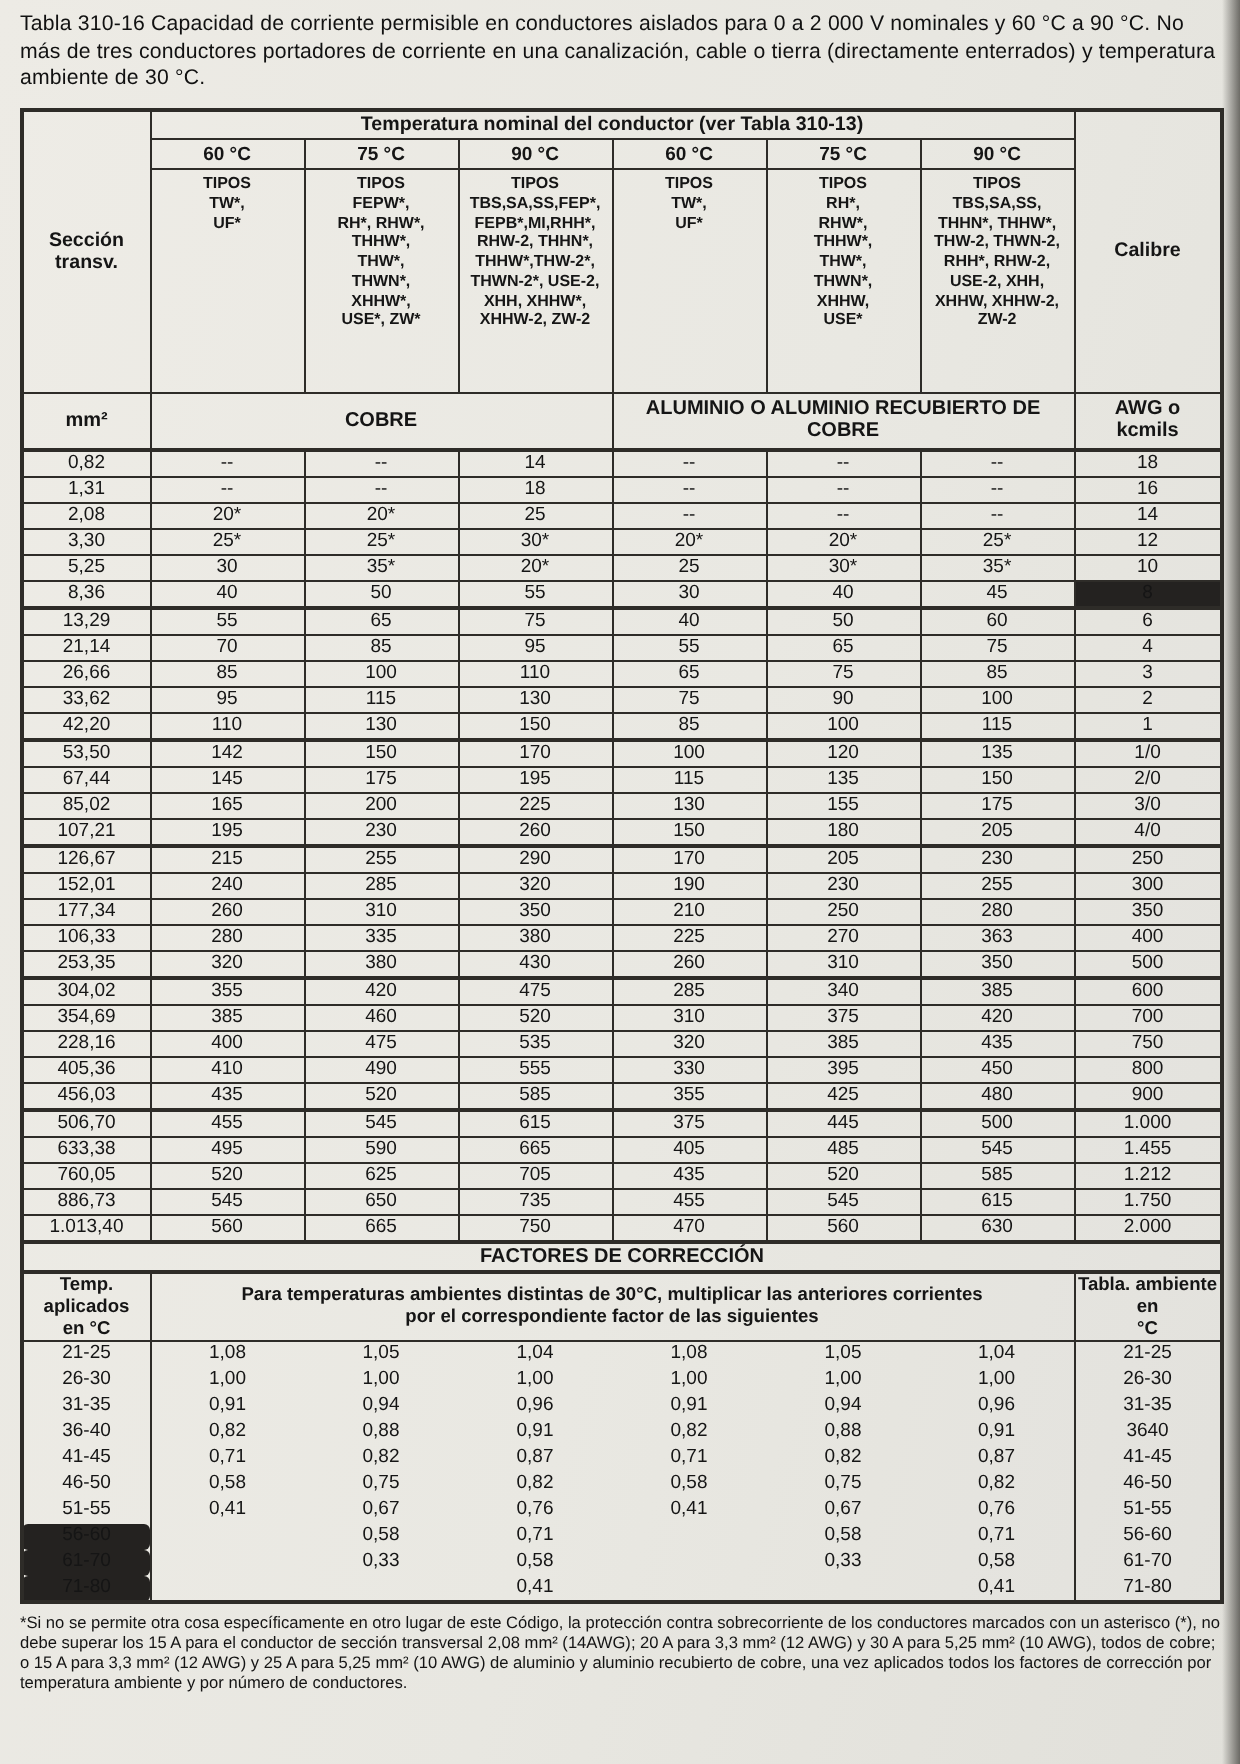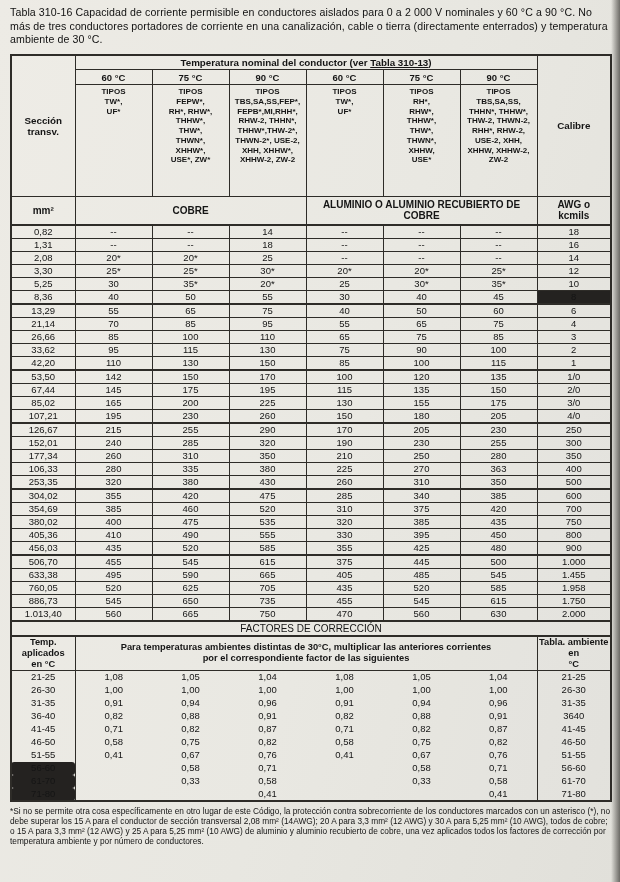--- a/index.html
+++ b/index.html
@@ -34,26 +34,26 @@
     font-size:9.5px;text-align:center;vertical-align:middle;
     padding:0 1px;color:var(--ink);
   }
   .main thead th{font-weight:bold}
   .row-temp-title th{height:15px;font-size:9.8px}
   .row-temps th{height:15px}
   .row-tipos th{height:112px;vertical-align:top;font-size:8px;line-height:1.22;padding-top:2px;font-weight:bold}
   .row-material th{height:28px;font-size:10px;line-height:1.15}
   .seccion,.calibre{font-size:9.6px}
   .pre{white-space:pre-line}
-  .u{text-decoration:underline}
+  .u{}
 
   tbody.amp td{height:13px;line-height:12px}
   tr.group-start td{border-top-width:2px}
 
-  .corr-title-row td{height:15px;font-weight:normal;font-size:10px;border-top-width:2px;border-bottom-width:2px}
+  .corr-title-row td{height:15px;font-weight:bold;font-size:10px;border-top-width:2px;border-bottom-width:2px}
   .corr-head td{font-weight:bold;height:34px;font-size:9.3px;line-height:1.2;vertical-align:middle}
   tr.corr td{border:none;height:13px;line-height:12.5px}
   tr.corr td.corr-left{border-right:1px solid var(--line)}
   tr.corr td.corr-right{border-left:1px solid var(--line)}
 
   
   .smudge{background:#242220;color:#dedcd5;border-radius:3px}
 
   .footnote{font-size:8.3px;line-height:1.22;margin-top:4px;color:#141414}
 </style>
@@ -350,21 +350,21 @@
           <td>354,69</td>
           <td>385</td>
           <td>460</td>
           <td>520</td>
           <td>310</td>
           <td>375</td>
           <td>420</td>
           <td>700</td>
         </tr>
         <tr>
-          <td>380,02</td>
+          <td>228,16</td>
           <td>400</td>
           <td>475</td>
           <td>535</td>
           <td>320</td>
           <td>385</td>
           <td>435</td>
           <td>750</td>
         </tr>
         <tr>
           <td>405,36</td>
@@ -407,21 +407,21 @@
           <td>1.455</td>
         </tr>
         <tr>
           <td>760,05</td>
           <td>520</td>
           <td>625</td>
           <td>705</td>
           <td>435</td>
           <td>520</td>
           <td>585</td>
-          <td>1.958</td>
+          <td>1.212</td>
         </tr>
         <tr>
           <td>886,73</td>
           <td>545</td>
           <td>650</td>
           <td>735</td>
           <td>455</td>
           <td>545</td>
           <td>615</td>
           <td>1.750</td>

